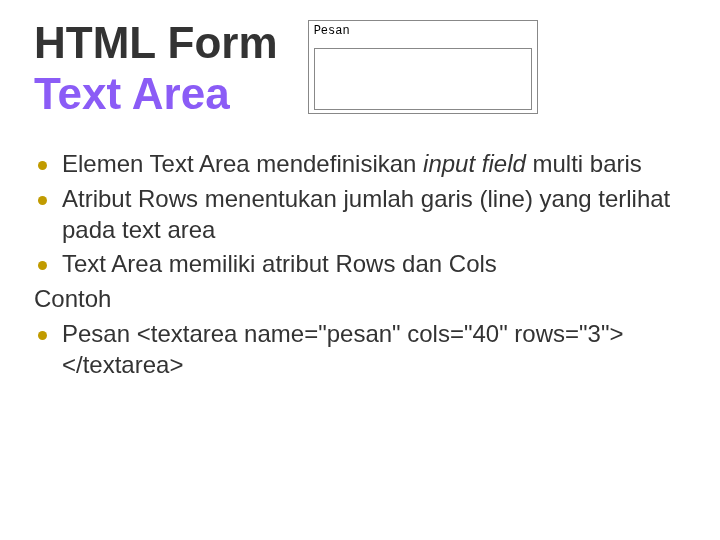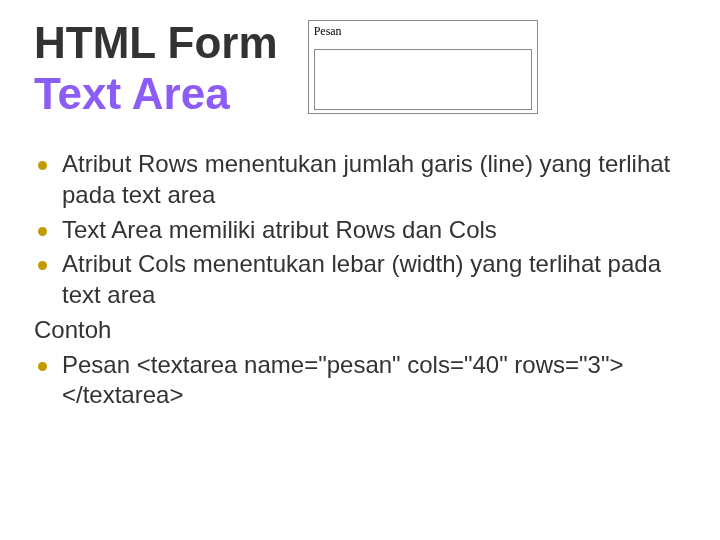--- a/index.html
+++ b/index.html
@@ -31,21 +31,21 @@
     color: #8b5cf6;
   }
   .embed-box {
     margin-top: 2px;
     border: 1px solid #888;
     background: #ffffff;
     width: 230px;
     height: 94px;
     padding: 3px 5px;
     box-sizing: border-box;
-    font-family: Liberation Serif, serif;
+    font-family: Liberation Mono, monospace;
     font-size: 12px;
     display: flex;
     flex-direction: column;
     gap: 10px;
   }
   .embed-label {
     color: #000000;
   }
   .embed-textarea {
     flex: 1;
@@ -97,27 +97,27 @@
 
     <div class="embed-box">
       <span class="embed-label">Pesan</span>
       <div class="embed-textarea"></div>
     </div>
   </div>
 
   <div class="body">
     <ul class="bullets">
       <li>
+        <span>Elemen Text Area mendefinisikan </span><span class="italic">input field</span><span> multi baris</span>
+      </li>
+      <li>
         <span>Atribut Rows menentukan jumlah garis (line) yang terlihat pada text area</span>
       </li>
       <li>
         <span>Text Area memiliki atribut Rows dan Cols</span>
-      </li>
-      <li>
-        <span> Atribut Cols menentukan lebar (width) yang terlihat pada text area</span>
       </li>
     </ul>
     <div class="contoh">Contoh</div>
     <ul class="bullets">
       <li>
         <span>Pesan &lt;textarea name="pesan" cols="40" rows="3"&gt;&lt;/textarea&gt;</span>
       </li>
     </ul>
   </div>
 

